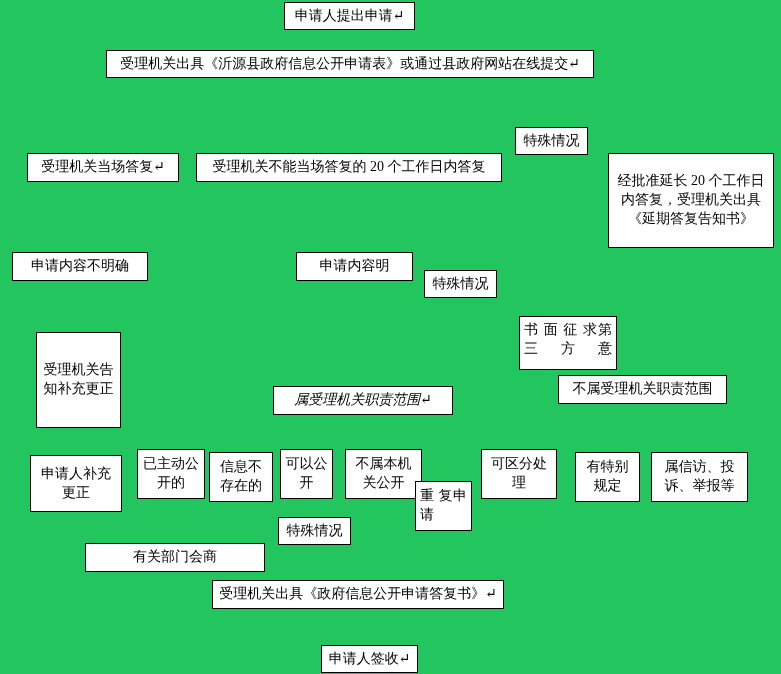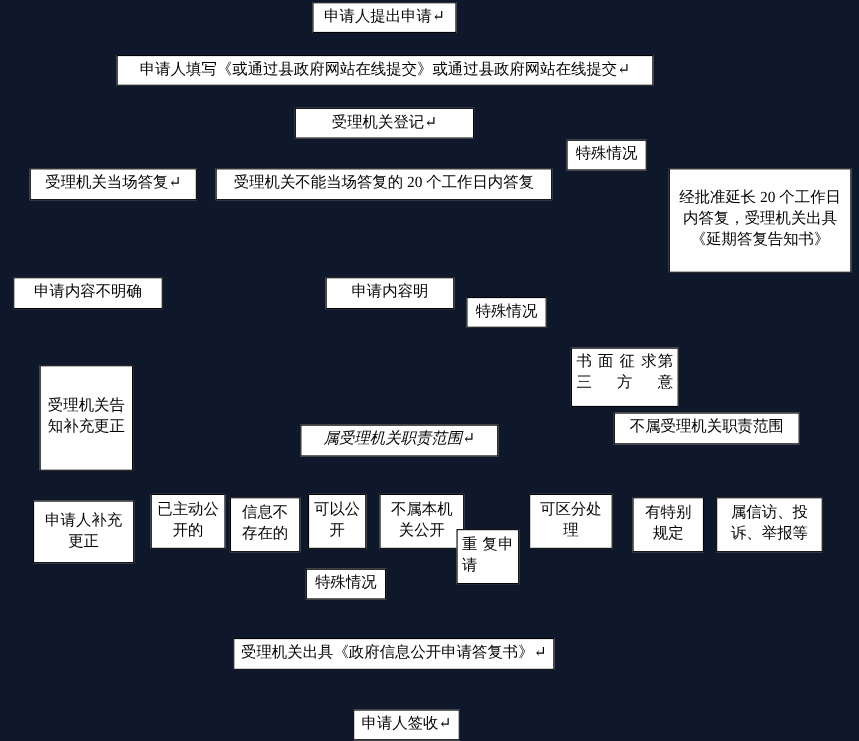--- a/index.html
+++ b/index.html
@@ -4,21 +4,21 @@
 <style>
   html, body {
     margin: 0;
     padding: 0;
     background: #000000;
   }
   #canvas {
     position: relative;
     width: 781px;
     height: 674px;
-    background: #0f172a;
+    background: #22c55e;
     overflow: hidden;
     font-family: "Liberation Serif", "DejaVu Serif", serif;
   }
   .node {
     position: absolute;
     background: #ffffff;
     color: #000000;
     border: 1px solid #000000;
     box-sizing: border-box;
     display: flex;
@@ -38,23 +38,22 @@
     margin-top: 32px;
   }
 </style>
 </head>
 <body>
 
 <div id="canvas">
 
   <div class="node" style="left:284px;top:2px;width:131px;height:28px;"><span>申请人提出申请↵</span></div>
 
-  <div class="node" style="left:106px;top:50px;width:488px;height:28px;"><span>申请人填写《或通过县政府网站在线提交》或通过县政府网站在线提交↵</span></div>
+  <div class="node" style="left:106px;top:50px;width:488px;height:28px;"><span>受理机关出具《沂源县政府信息公开申请表》或通过县政府网站在线提交↵</span></div>
 
-  <div class="node" style="left:268px;top:98px;width:163px;height:28px;"><span>受理机关登记↵</span></div>
 
   <div class="node" style="left:515px;top:127px;width:73px;height:28px;"><span>特殊情况</span></div>
 
   <div class="node" style="left:27px;top:153px;width:152px;height:29px;"><span>受理机关当场答复↵</span></div>
 
   <div class="node" style="left:196px;top:153px;width:306px;height:29px;"><span>受理机关不能当场答复的 20 个工作日内答复</span></div>
 
   <div class="node" style="left:608px;top:153px;width:166px;height:95px;font-family:Liberation Serif, serif;"><span>经批准延长 20 个工作日内答复，受理机关出具《延期答复告知书》</span></div>
 
   <div class="node" style="left:12px;top:252px;width:136px;height:29px;"><span>申请内容不明确</span></div>
@@ -84,18 +83,19 @@
   <div class="node just" style="left:415px;top:449px;width:57px;height:50px;padding-top:5px;"><span>重 复申请</span></div>
 
   <div class="node" style="left:481px;top:449px;width:76px;height:50px;"><span>可区分处理</span></div>
 
   <div class="node" style="left:575px;top:452px;width:65px;height:50px;"><span>有特别规定</span></div>
 
   <div class="node" style="left:651px;top:452px;width:97px;height:50px;"><span>属信访、投诉、举报等</span></div>
 
   <div class="node" style="left:278px;top:517px;width:73px;height:28px;"><span>特殊情况</span></div>
 
+  <div class="node" style="left:85px;top:543px;width:180px;height:29px;"><span>有关部门会商</span></div>
 
   <div class="node" style="left:212px;top:580px;width:292px;height:29px;"><span>受理机关出具《政府信息公开申请答复书》↵</span></div>
 
   <div class="node" style="left:321px;top:645px;width:97px;height:28px;"><span>申请人签收↵</span></div>
 
 </div>
 
 </body></html>

